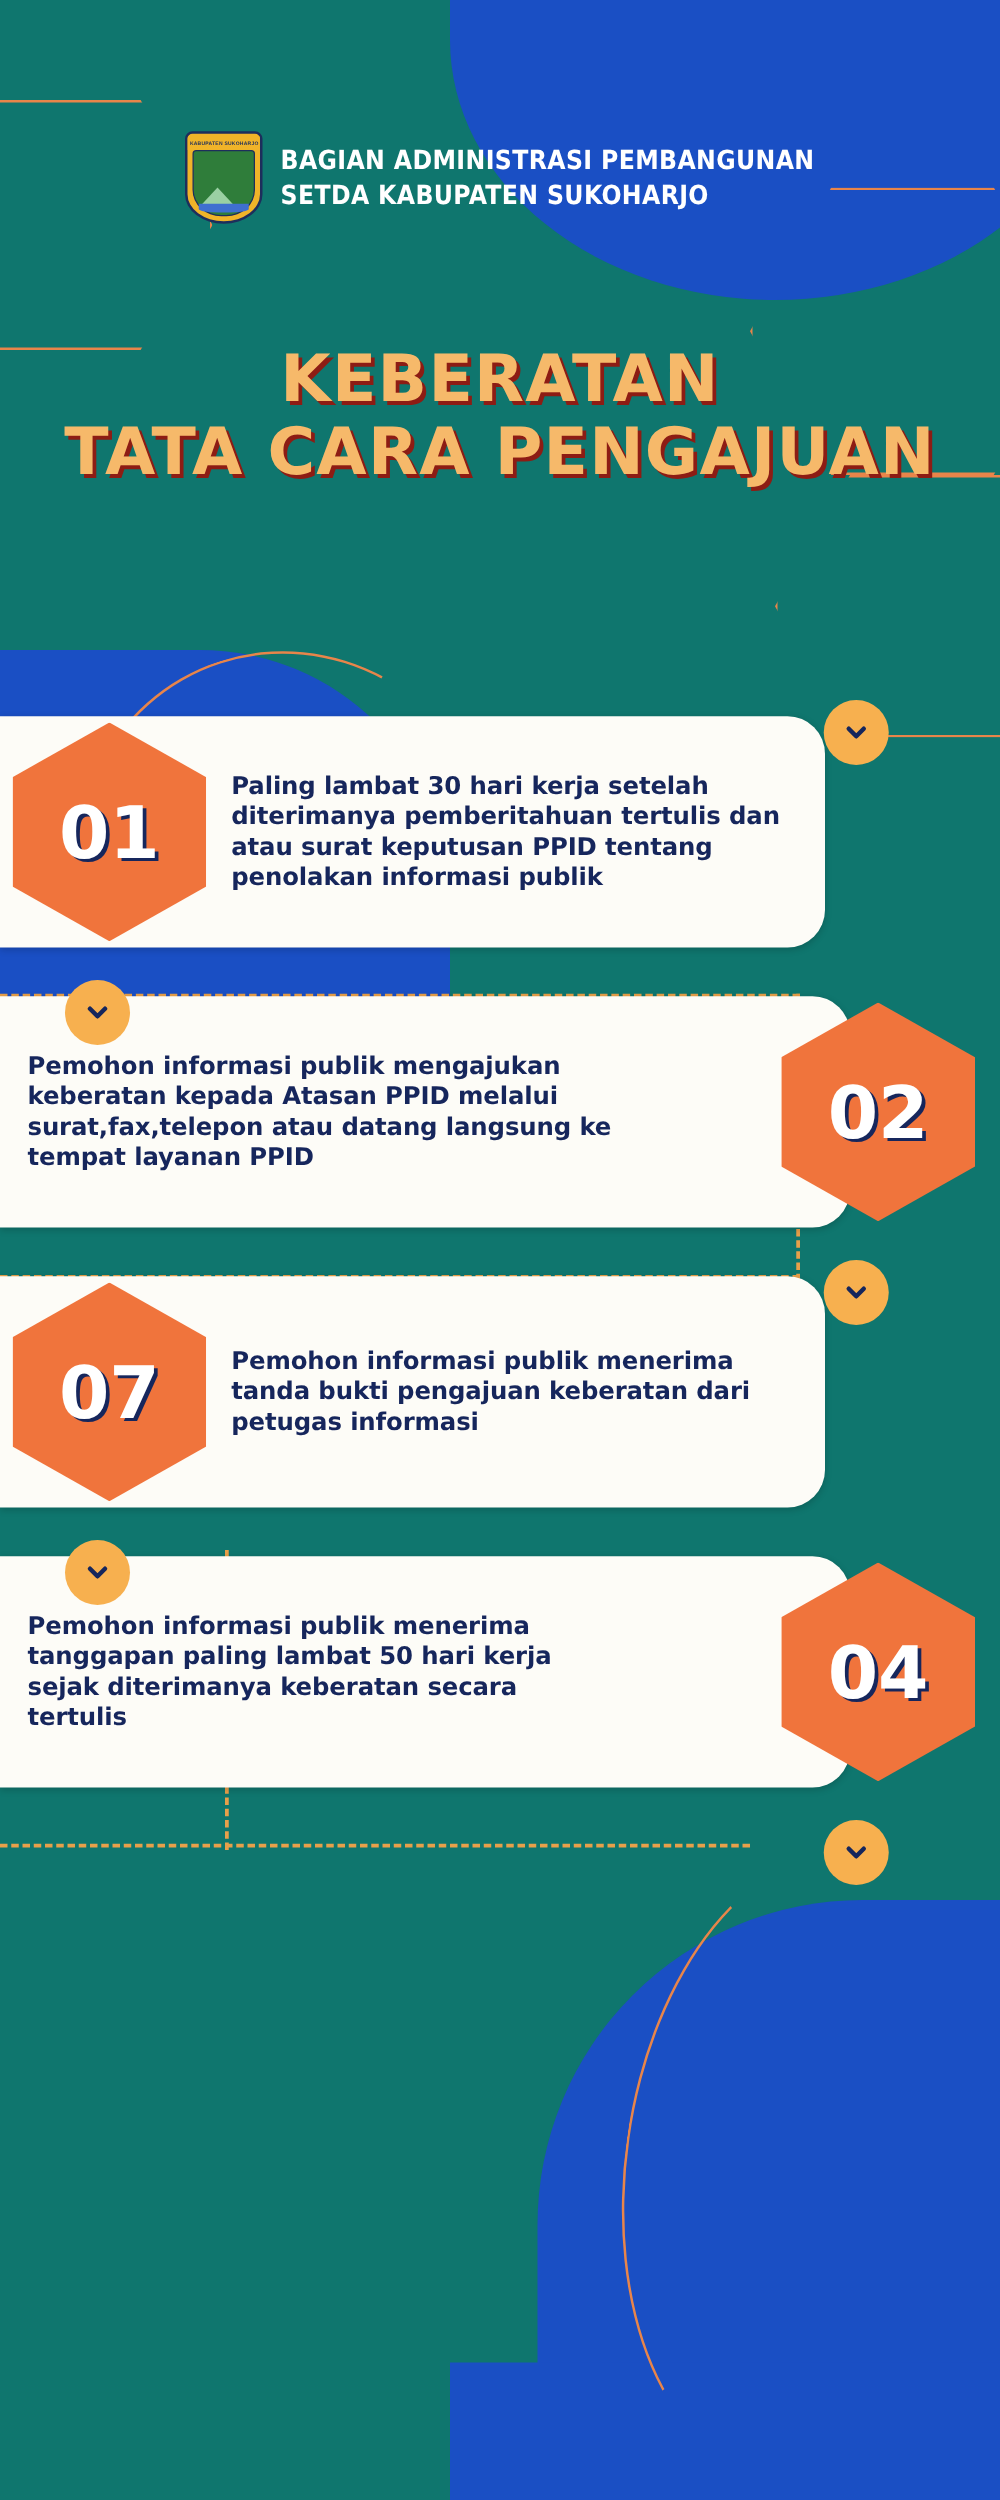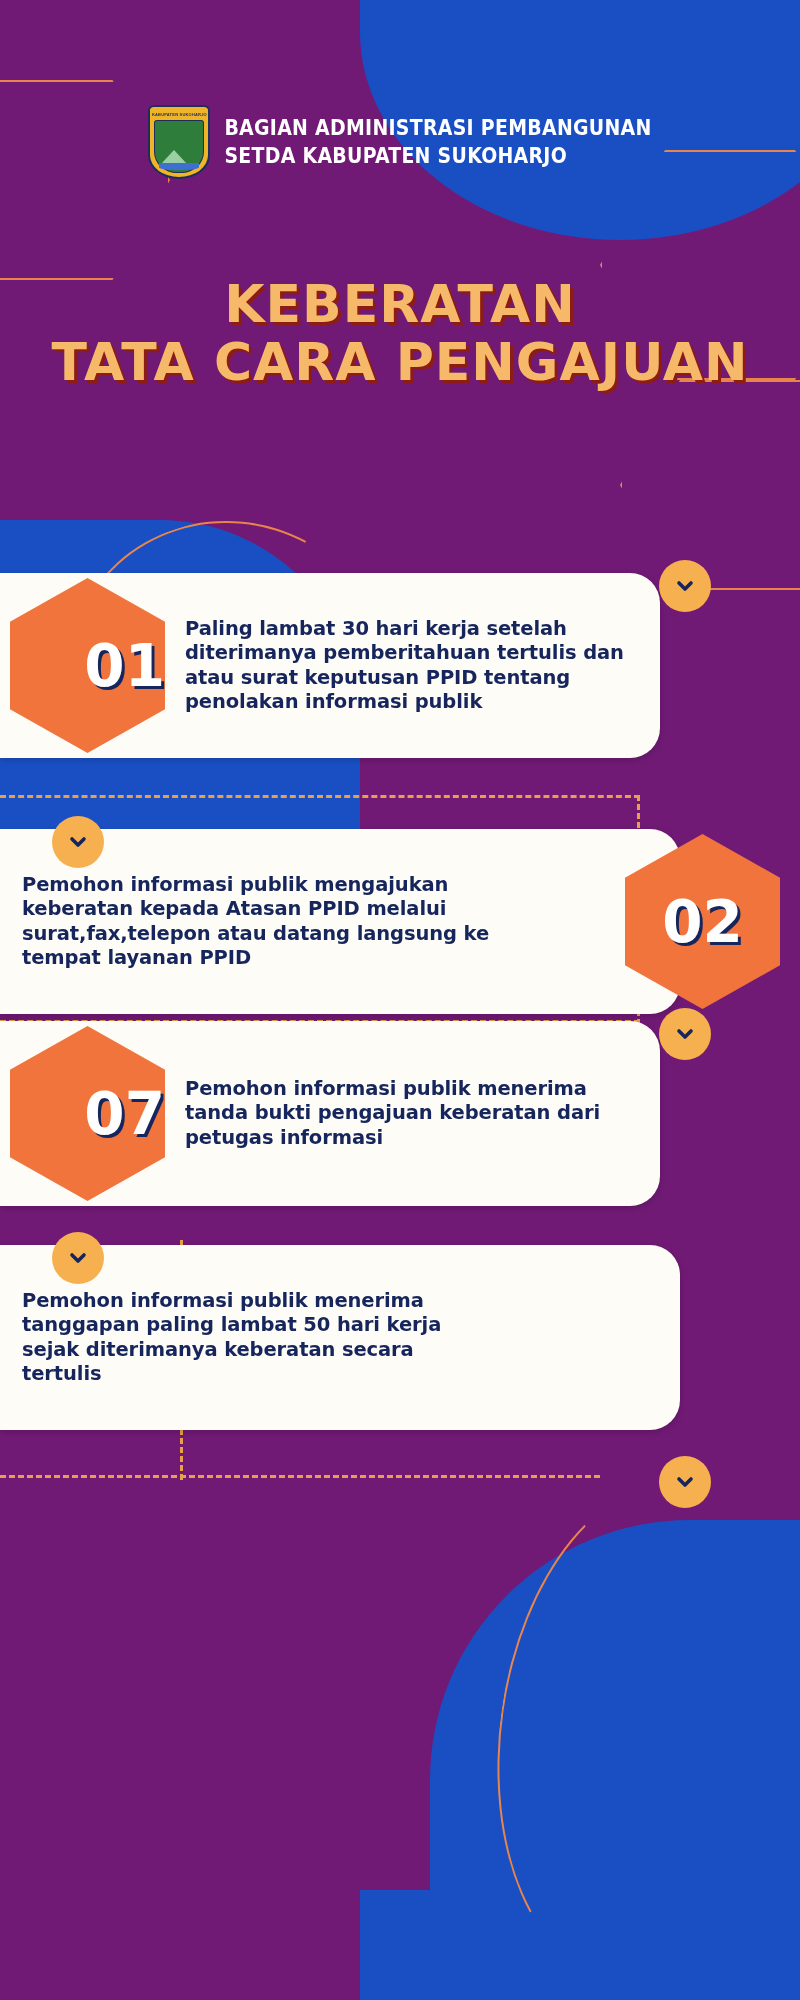--- a/index.html
+++ b/index.html
@@ -11,21 +11,21 @@
     height: 2000px;
     background: #b9291f;
     font-family: "Liberation Sans", sans-serif;
     overflow: hidden;
   }
 
   #infographic {
     position: relative;
     width: 800px;
     height: 2000px;
-    background: #701a75;
+    background: #0f766e;
     overflow: hidden;
   }
 
   
   .bg-blue-top {
     position: absolute;
     top: -120px;
     left: 360px;
     width: 520px;
     height: 360px;
@@ -280,21 +280,21 @@
     display: flex;
     align-items: center;
     justify-content: center;
     color: #ffffff;
     font-family: "DejaVu Sans", sans-serif;
     font-weight: bold;
     font-size: 58px;
     text-shadow: 3px 3px 0 #16265c;
     top: 5px;
   }
-  .hex-num.at-left { left: 10px; justify-content: flex-end; }
+  .hex-num.at-left { left: 10px; }
   .hex-num.at-right { left: 625px; }
 
   .chev {
     position: absolute;
     width: 52px;
     height: 52px;
     border-radius: 50%;
     background: #f7b04f;
     display: flex;
     align-items: center;
@@ -356,21 +356,21 @@
     <div class="hex-num at-left">
       <span>01</span>
     </div>
     <div class="chev" style="top:-13px; left:659px;">
       <svg width="26" height="26" viewBox="0 0 26 26" aria-hidden="true">
         <path d="M7 10 L13 16 L19 10" fill="none" stroke="#16265c" stroke-width="3.6" stroke-linecap="round" stroke-linejoin="round"></path>
       </svg>
     </div>
   </div>
 
-  <div class="step" style="top:797px;margin-top:32px;">
+  <div class="step" style="top:797px;">
     <div class="card right-open">
       <div class="card-text">Pemohon informasi publik mengajukan keberatan kepada Atasan PPID melalui surat,fax,telepon atau datang langsung ke tempat layanan PPID</div>
     </div>
     <div class="hex-num at-right">
       <span>02</span>
     </div>
     <div class="chev" style="top:-13px; left:52px;">
       <svg width="26" height="26" viewBox="0 0 26 26" aria-hidden="true">
         <path d="M7 10 L13 16 L19 10" fill="none" stroke="#16265c" stroke-width="3.6" stroke-linecap="round" stroke-linejoin="round"></path>
       </svg>
@@ -388,20 +388,23 @@
       <svg width="26" height="26" viewBox="0 0 26 26" aria-hidden="true">
         <path d="M7 10 L13 16 L19 10" fill="none" stroke="#16265c" stroke-width="3.6" stroke-linecap="round" stroke-linejoin="round"></path>
       </svg>
     </div>
   </div>
 
   <div class="step" style="top:1245px;">
     <div class="card right-open">
       <div class="card-text">Pemohon informasi publik menerima tanggapan paling lambat 50 hari kerja  sejak diterimanya keberatan secara tertulis</div>
     </div>
+    <div class="hex-num at-right">
+      <span>04</span>
+    </div>
     <div class="chev" style="top:-13px; left:52px;">
       <svg width="26" height="26" viewBox="0 0 26 26" aria-hidden="true">
         <path d="M7 10 L13 16 L19 10" fill="none" stroke="#16265c" stroke-width="3.6" stroke-linecap="round" stroke-linejoin="round"></path>
       </svg>
     </div>
     <div class="chev" style="top:211px; left:659px;">
       <svg width="26" height="26" viewBox="0 0 26 26" aria-hidden="true">
         <path d="M7 10 L13 16 L19 10" fill="none" stroke="#16265c" stroke-width="3.6" stroke-linecap="round" stroke-linejoin="round"></path>
       </svg>
     </div>

